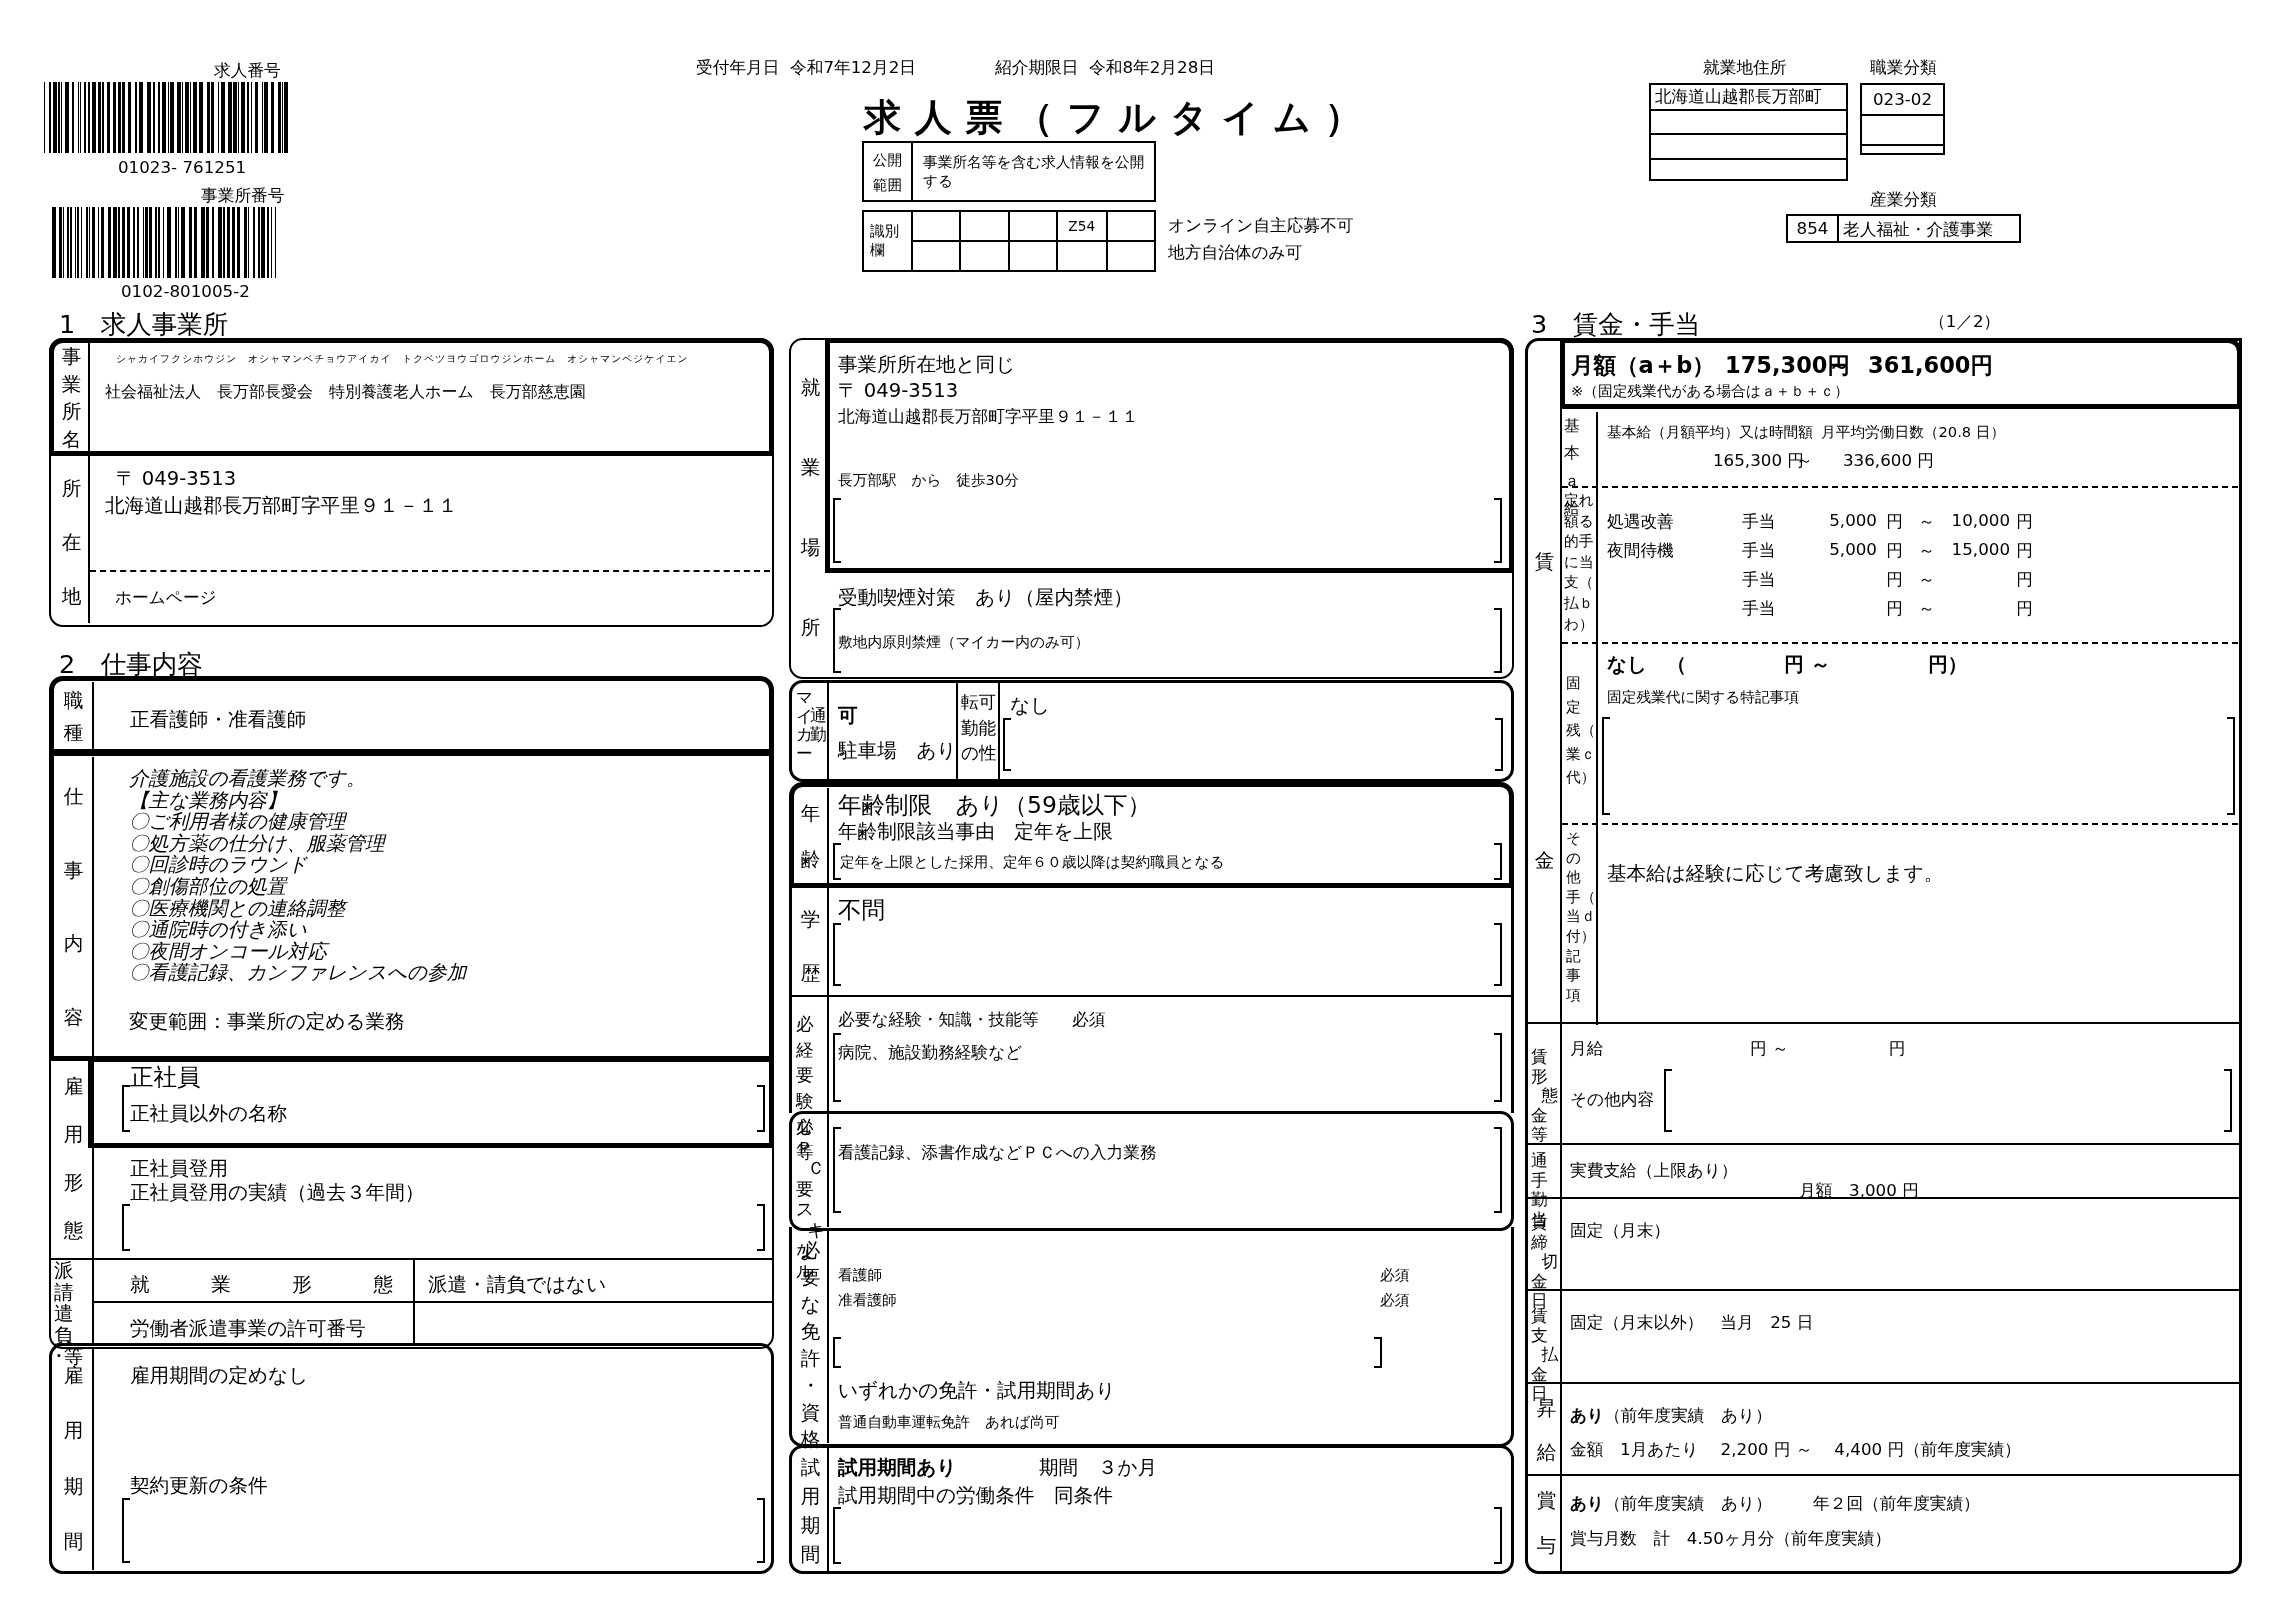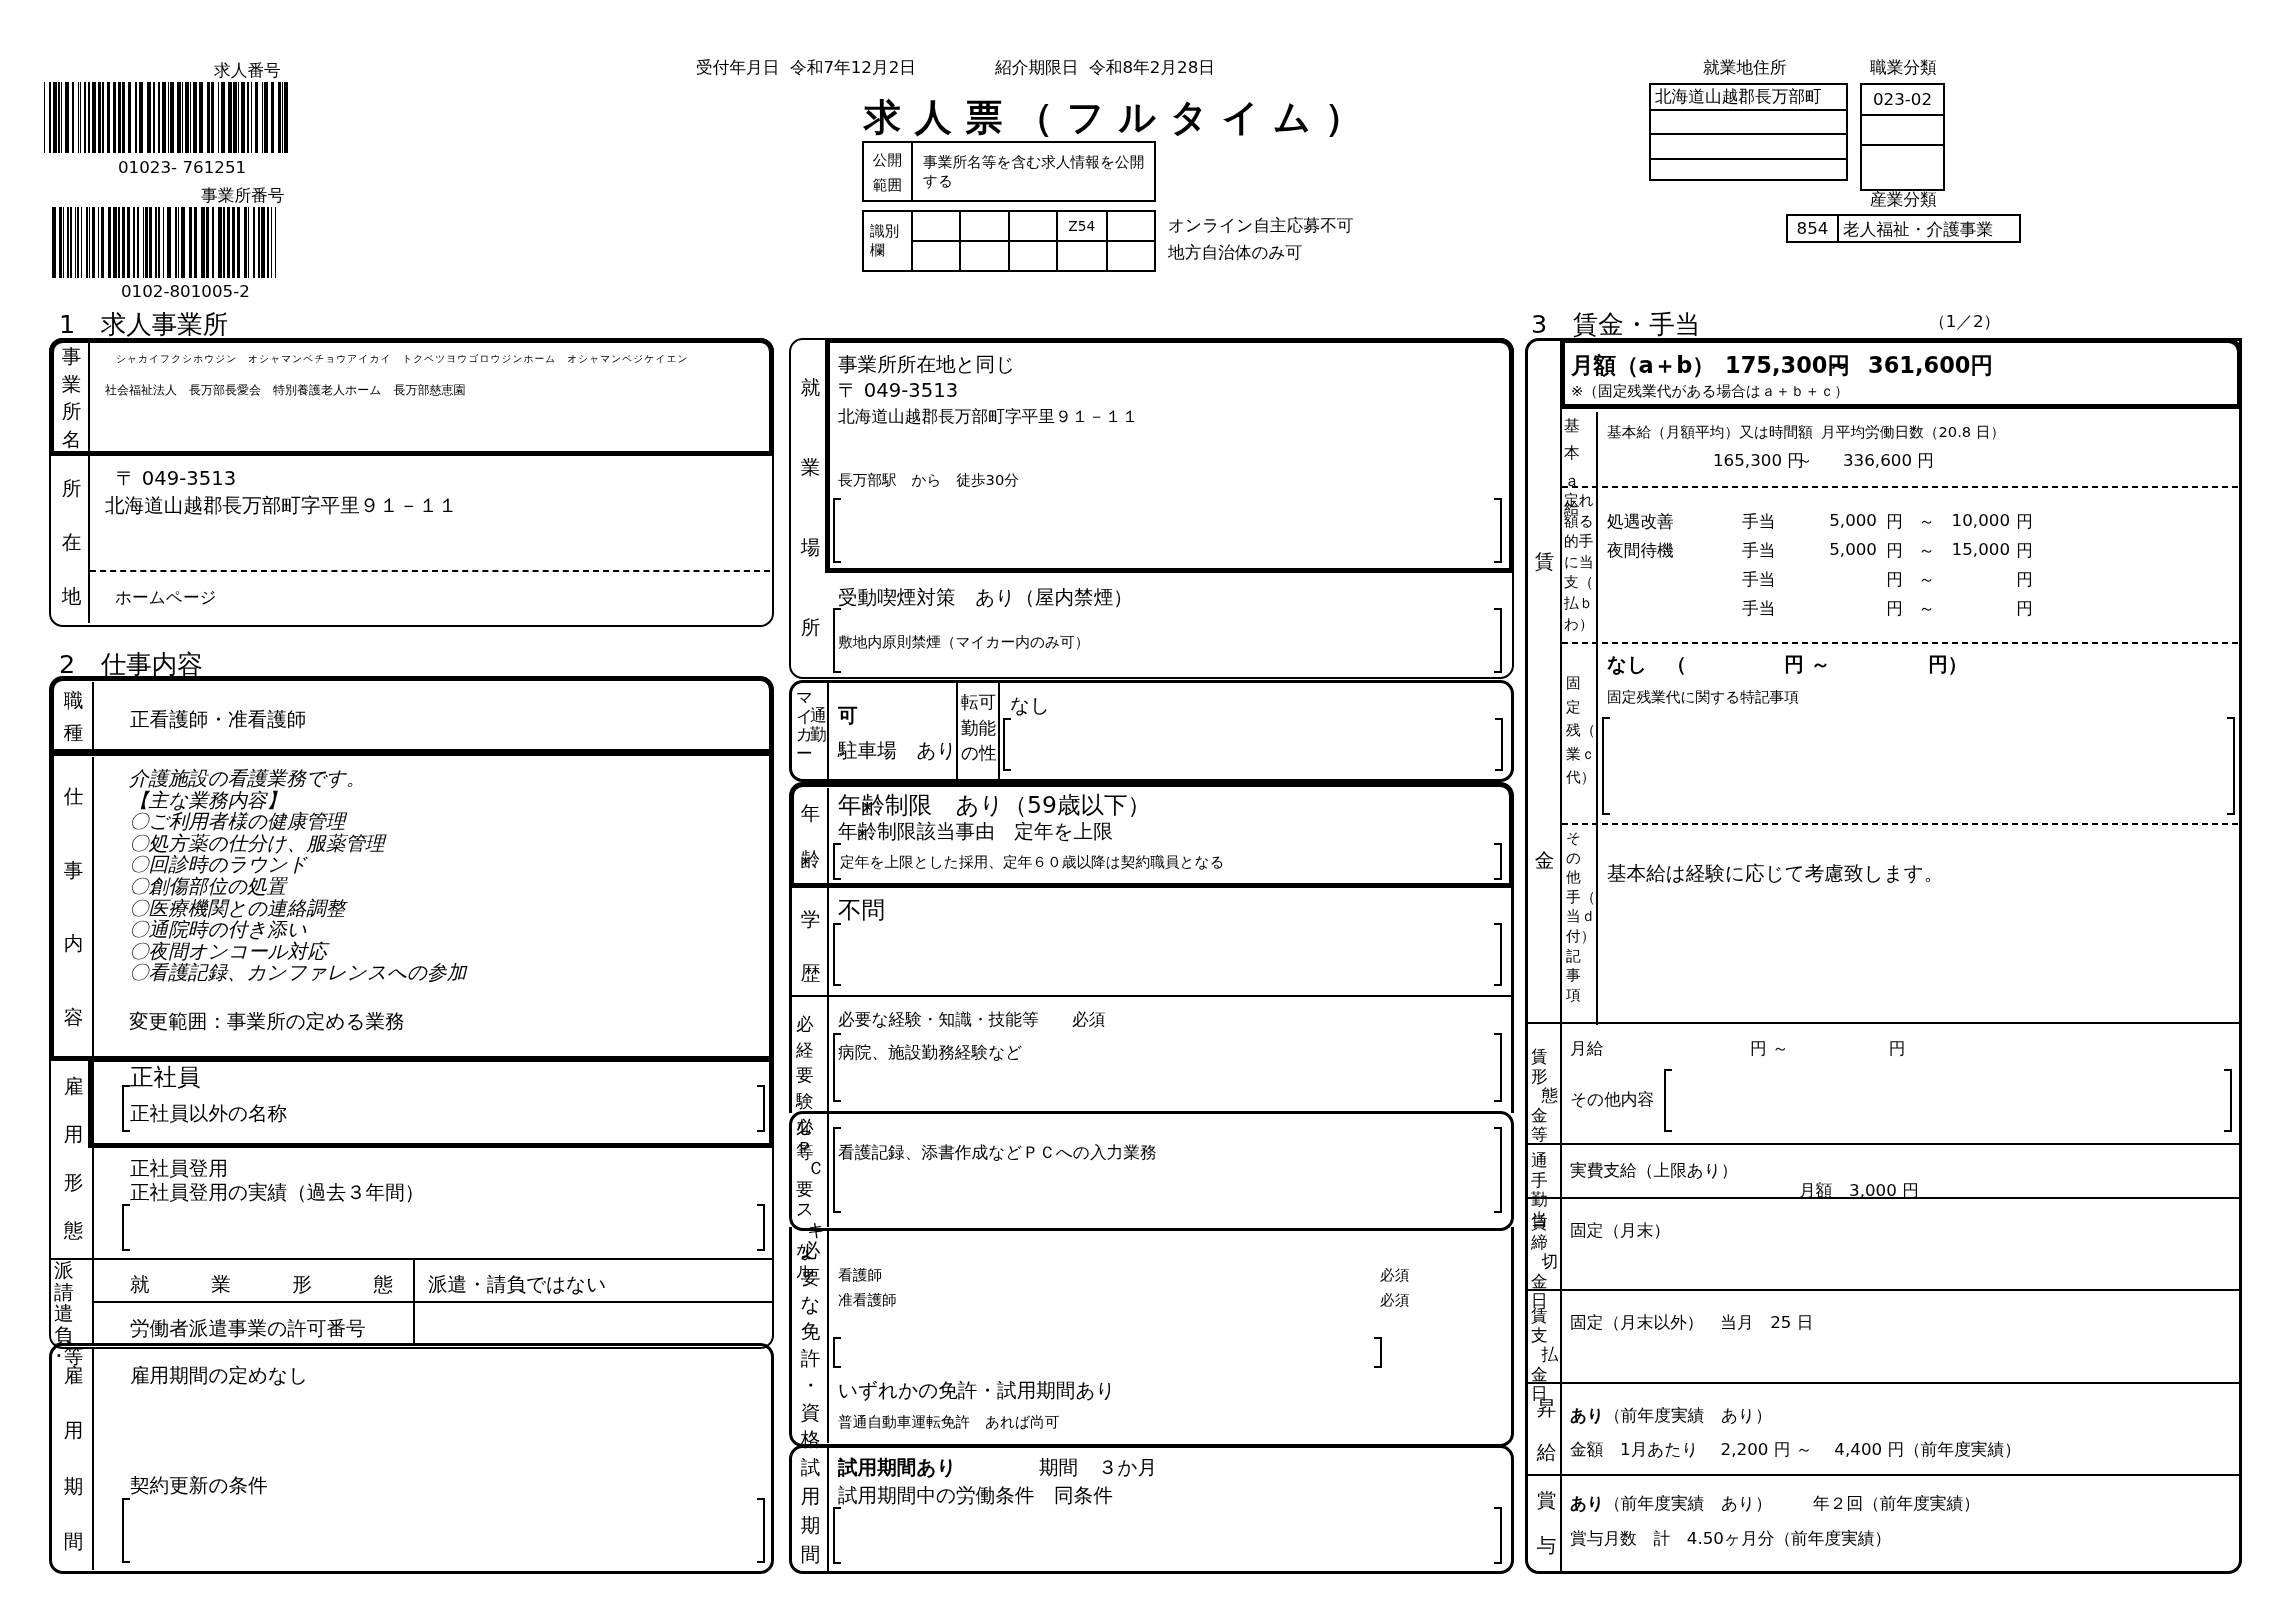--- a/index.html
+++ b/index.html
@@ -275,21 +275,21 @@
 <div class="abs sm" style="left:1168px;top:241px;">地方自治体のみ可</div>
 
 <div class="abs sm" style="left:1703px;top:56px;">就業地住所</div>
 <div class="abs" style="left:1649px;top:83px;width:199px;height:98px;border:2px solid #000;box-sizing:border-box;">
   <div class="sm" style="height:23.5px;border-bottom:2px solid #000;padding-left:3.9px;line-height:23.5px;">北海道山越郡長万部町</div>
   <div style="height:22.5px;border-bottom:2px solid #000;"></div>
   <div style="height:22.5px;border-bottom:2px solid #000;"></div>
   <div style="height:22.5px;"></div>
 </div>
 <div class="abs sm" style="left:1870px;top:56px;">職業分類</div>
-<div class="abs" style="left:1860px;top:83px;width:85px;height:108px;border:2px solid #000;box-sizing:border-box;">
+<div class="abs" style="left:1860px;top:83px;width:85px;height:72px;border:2px solid #000;box-sizing:border-box;">
   <div class="sm" style="height:29px;border-bottom:2px solid #000;text-align:center;line-height:29px;">023-02</div>
   <div style="height:28px;border-bottom:2px solid #000;"></div>
   <div style="height:28px;"></div>
 </div>
 <div class="abs sm" style="left:1870px;top:188px;">産業分類</div>
 <div class="abs" style="left:1786px;top:214px;width:235px;height:29px;border:2px solid #000;box-sizing:border-box;">
   <div class="sm" style="position:absolute;left:0;top:0;width:49px;height:100%;border-right:2px solid #000;text-align:center;line-height:25.5px;">854</div>
   <div class="sm" style="position:absolute;left:55px;top:2px;">老人福祉・介護事業</div>
 </div>
 
@@ -298,21 +298,21 @@
 <div class="box" style="left:49px;top:338px;width:725px;height:289px;"></div>
 <div class="box thick" style="left:49px;top:338px;width:725px;height:118px;border-radius:13.7px 13.7px 0 0;"></div>
 <div class="vline" style="left:88px;top:343px;height:280px;"></div>
 <div class="vlabel" style="left:55px;top:343px;width:33px;height:110px;">
     <span>事</span>
     <span>業</span>
     <span>所</span>
     <span>名</span>
   </div>
 <div class="abs" style="left:116px;top:353px;font-size:9.8px;letter-spacing:1px;">シャカイフクシホウジン　オシャマンベチョウアイカイ　トクベツヨウゴロウジンホーム　オシャマンベジケイエン</div>
-<div class="abs" style="left:105px;top:382px;font-size:12px;">社会福祉法人　長万部長愛会　特別養護老人ホーム　長万部慈恵園</div>
+<div class="abs" style="left:105px;top:382px;font-size:16px;">社会福祉法人　長万部長愛会　特別養護老人ホーム　長万部慈恵園</div>
 <div class="vlabel" style="left:55px;top:461px;width:33px;height:162px;">
     <span>所</span>
     <span>在</span>
     <span>地</span>
   </div>
 <div class="abs" style="left:116px;top:465px;">〒 049-3513</div>
 <div class="abs" style="left:105px;top:492px;">北海道山越郡長万部町字平里９１－１１</div>
 <div class="dash" style="left:90px;top:570px;width:680px;"></div>
 <div class="abs sm" style="left:115px;top:586px;">ホームページ</div>
 

